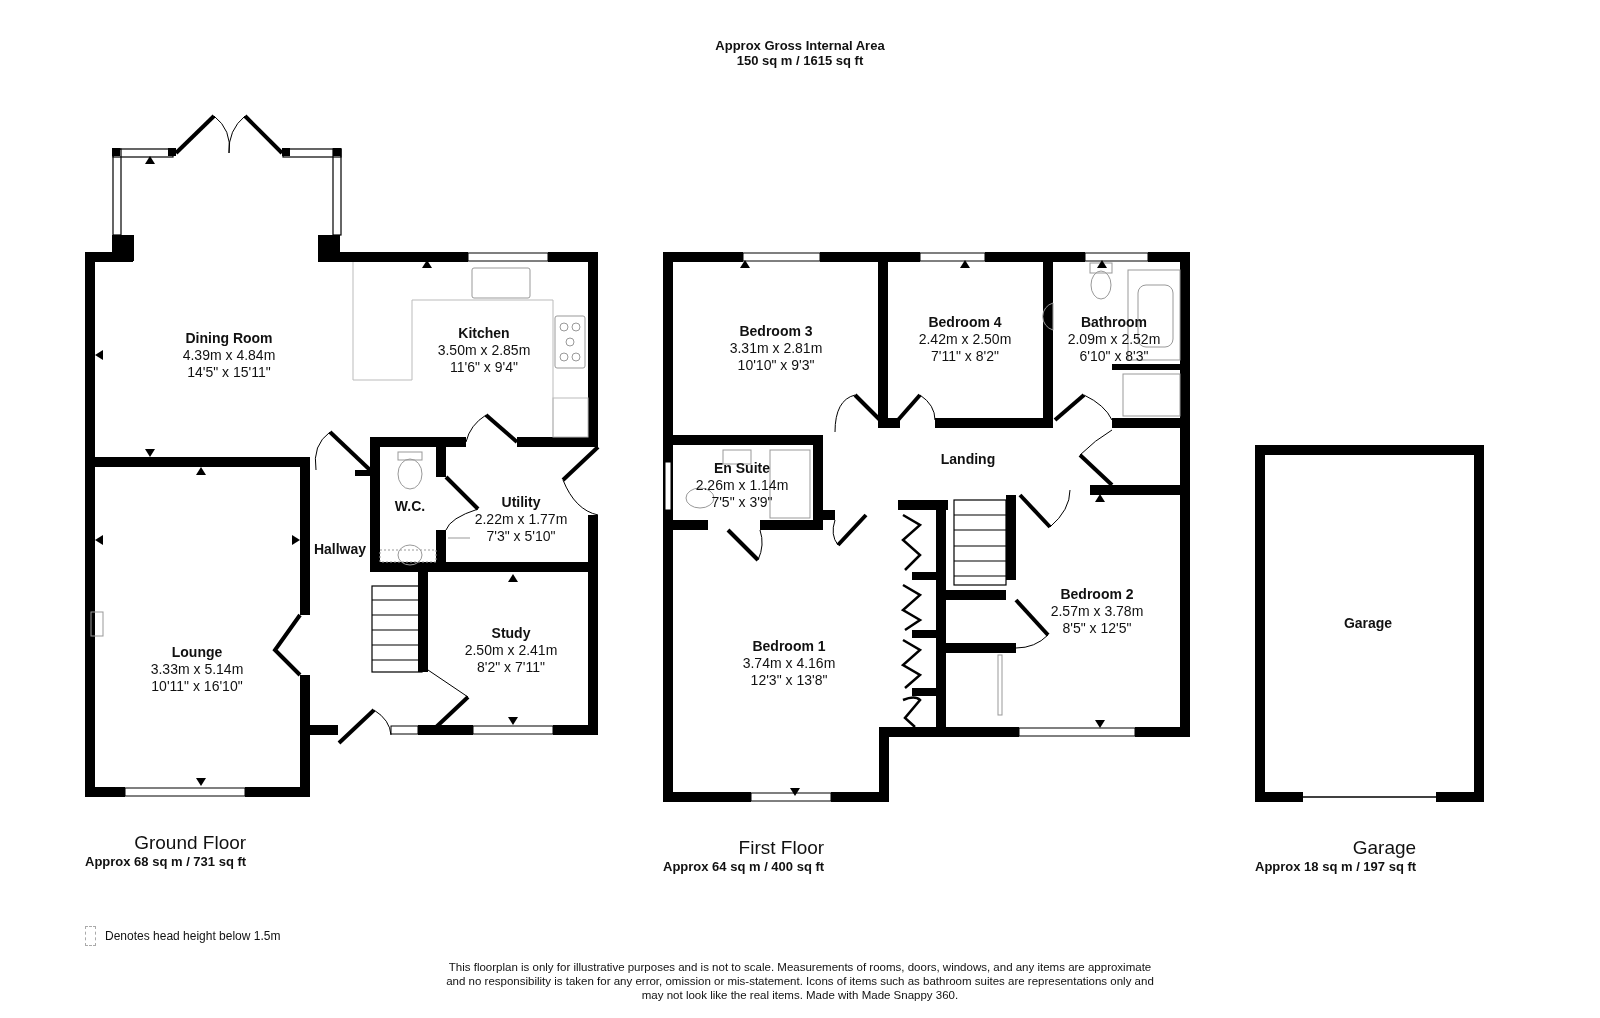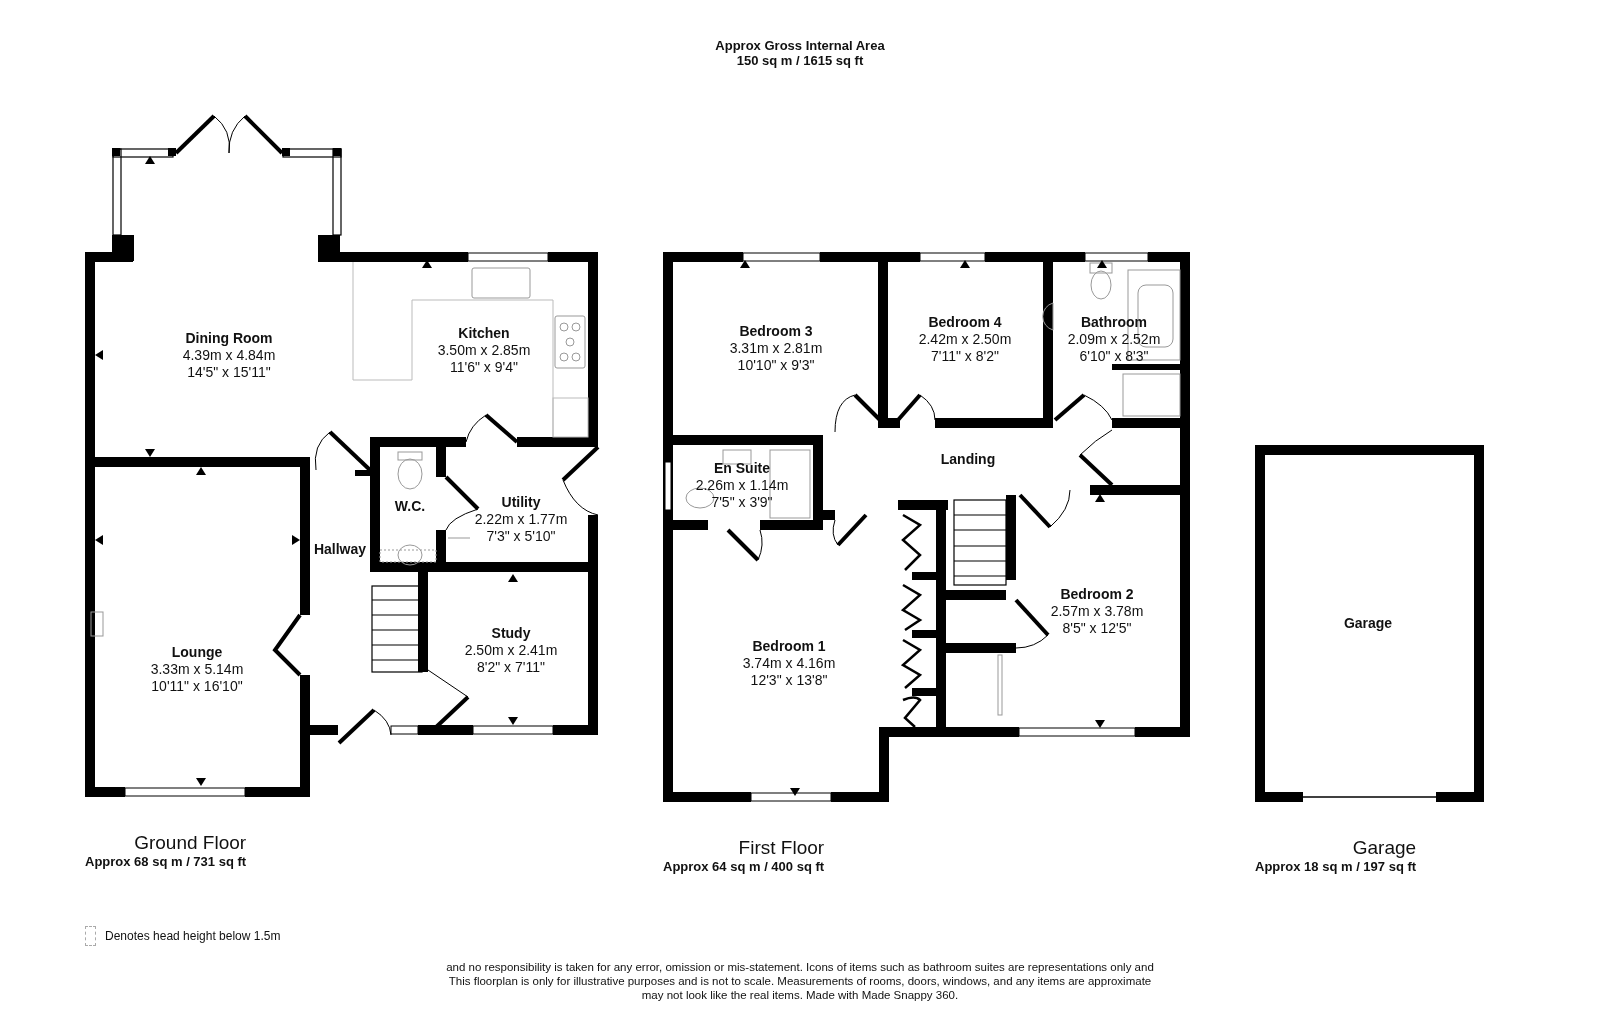--- a/index.html
+++ b/index.html
@@ -328,16 +328,16 @@
   <div class="floor-name">Garage</div>
   <div class="floor-area">Approx 18 sq m / 197 sq ft</div>
 </div>
 
 <div class="abs legend">
   <span class="box"></span>
   <span>Denotes head height below 1.5m</span>
 </div>
 
 <div class="abs disclaimer">
+  <div>This floorplan is only for illustrative purposes and is not to scale. Measurements of rooms, doors, windows, and any items are approximate</div>
   <div>and no responsibility is taken for any error, omission or mis-statement. Icons of items such as bathroom suites are representations only and</div>
-  <div>This floorplan is only for illustrative purposes and is not to scale. Measurements of rooms, doors, windows, and any items are approximate</div>
   <div>may not look like the real items. Made with Made Snappy 360.</div>
 </div>
 
 </body></html>

